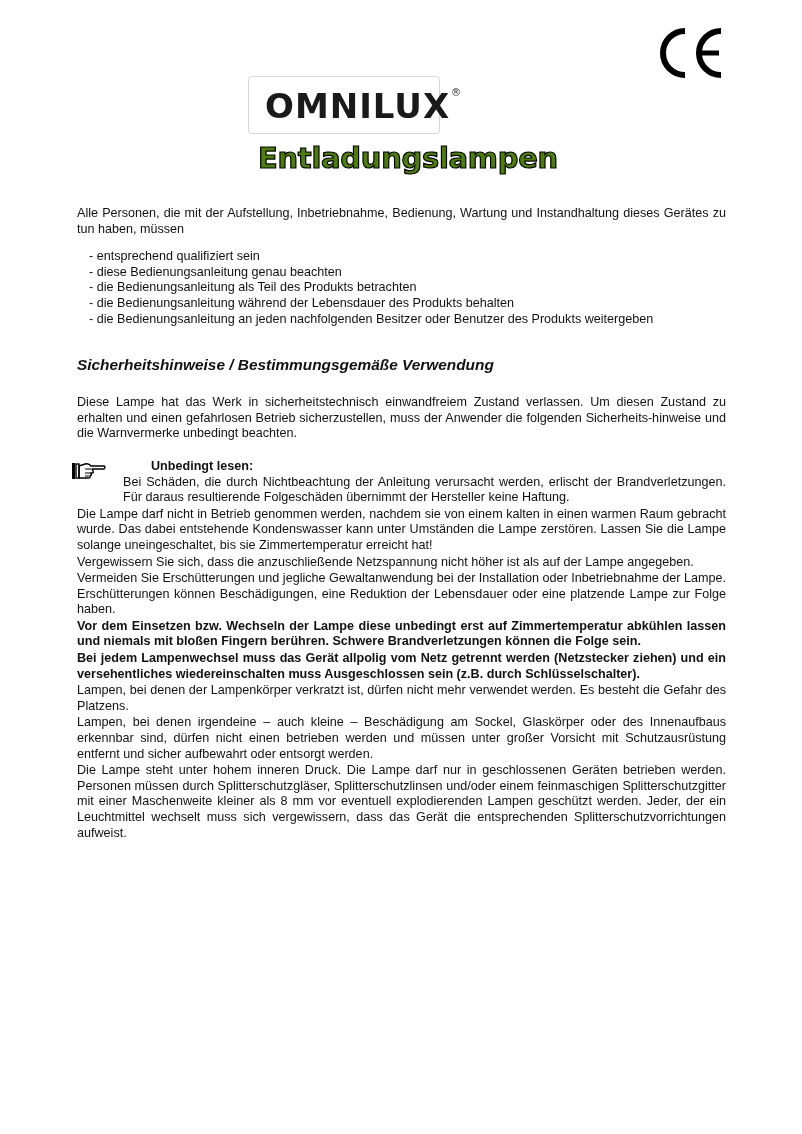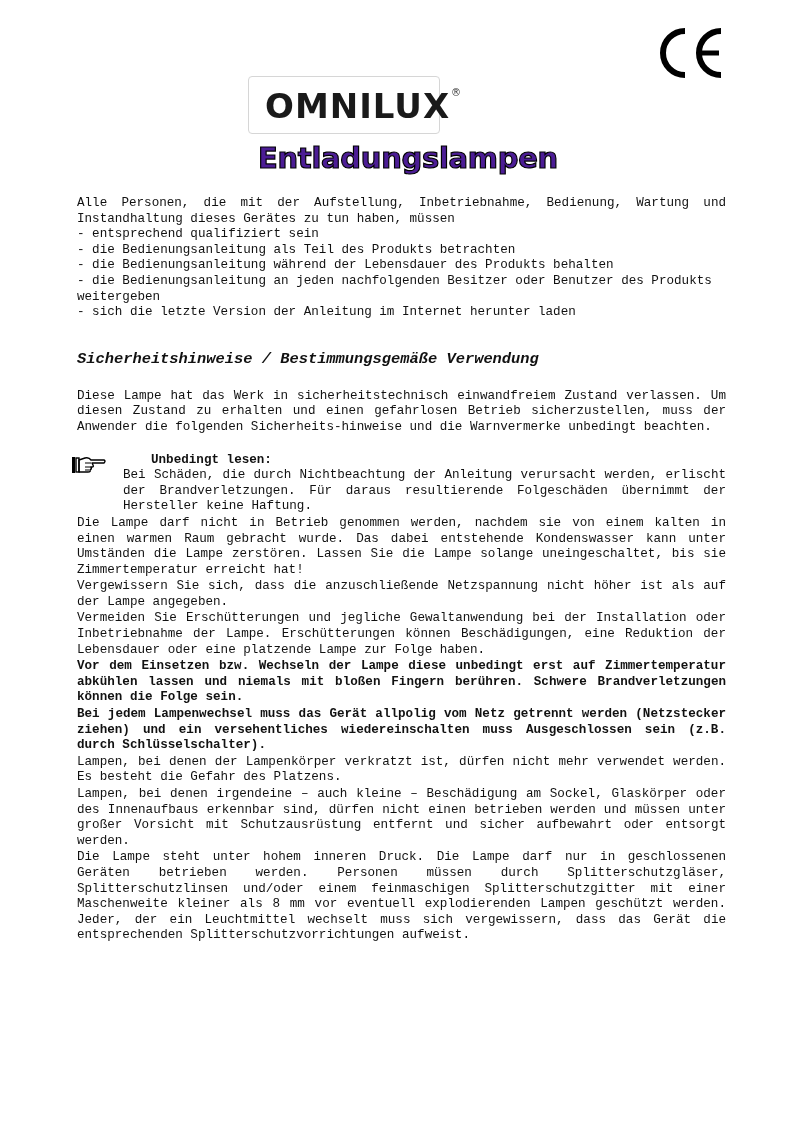--- a/index.html
+++ b/index.html
@@ -1,24 +1,24 @@
 <!DOCTYPE html>
 <html><head>
 <meta charset="utf-8">
 <style>
   html, body { margin: 0; padding: 0; background: #ffffff; }
   body { width: 802px; height: 1134px; position: relative; overflow: hidden; font-family: "Liberation Sans", sans-serif; color: #111; }
   .ce-mark { position: absolute; left: 655px; top: 27px; width: 72px; height: 52px; }
   .logo-box { position: absolute; left: 248px; top: 76px; width: 192px; height: 58px; border: 1px solid #d6d6d6; border-radius: 4px; box-sizing: border-box; background: #fff; }
   .logo-text { position: absolute; left: 16px; top: 9px; font-family: "DejaVu Sans", sans-serif; font-weight: bold; font-size: 34px; letter-spacing: 1px; color: #1a1a1a; line-height: 40px; }
   .logo-reg { position: absolute; left: 202px; top: 10px; font-size: 10px; color: #333; font-family: "DejaVu Sans", sans-serif; }
-  .page-title { position: absolute; left: 258px; top: 140px; font-family: "DejaVu Sans", sans-serif; font-weight: bold; font-size: 29px; color: #4c1d95; letter-spacing: -0.3px; line-height: 36px; -webkit-text-stroke: 1.2px #000; }
-  .content { position: absolute; left: 77px; top: 196px; width: 649px; font-size: 12.6px; line-height: 15.6px; font-family: Liberation Mono, monospace; }
+  .page-title { position: absolute; left: 258px; top: 140px; font-family: "DejaVu Sans", sans-serif; font-weight: bold; font-size: 29px; color: #4d7c0f; letter-spacing: -0.3px; line-height: 36px; -webkit-text-stroke: 1.2px #000; }
+  .content { position: absolute; left: 77px; top: 206px; width: 649px; font-size: 12.6px; line-height: 15.6px; }
   p { margin: 0; text-align: justify; }
-  .intro-list { list-style: none; margin: 0; padding: 0; }
+  .intro-list { list-style: none; margin: 12px; padding: 0; }
   .intro-list li { margin: 0; padding: 0; }
   .section-heading { font-style: italic; font-weight: bold; font-size: 15.4px; margin: 28px 0 20px 0; line-height: 20px; }
   .notice { position: relative; margin-top: 17px; padding-left: 46px; }
   .notice-icon { position: absolute; left: -6px; top: 1px; width: 36px; height: 22px; }
   .notice-title { font-weight: bold; display: block; margin-left: 28px; }
   .gap { margin-top: 1px; }
   .bold { font-weight: bold; }
 </style>
 </head>
 <body>
@@ -33,24 +33,24 @@
   <span class="logo-text">OMNILUX</span>
   <span class="logo-reg">®</span>
 </div>
 
 <div class="page-title">Entladungslampen</div>
 
 <div class="content">
   <p>Alle Personen, die mit der Aufstellung, Inbetriebnahme, Bedienung, Wartung und Instandhaltung dieses Gerätes zu tun haben, müssen</p>
   <ul class="intro-list">
     <li>- entsprechend qualifiziert sein</li>
+    <li>- diese Bedienungsanleitung genau beachten</li>
     <li>- die Bedienungsanleitung als Teil des Produkts betrachten</li>
     <li>- die Bedienungsanleitung während der Lebensdauer des Produkts behalten</li>
     <li>- die Bedienungsanleitung an jeden nachfolgenden Besitzer oder Benutzer des Produkts weitergeben</li>
-    <li>- sich die letzte Version der Anleitung im Internet herunter laden</li>
   </ul>
 
   <div class="section-heading">Sicherheitshinweise / Bestimmungsgemäße Verwendung</div>
   <p>Diese Lampe hat das Werk in sicherheitstechnisch einwandfreiem Zustand verlassen. Um diesen Zustand zu erhalten und einen gefahrlosen Betrieb sicherzustellen, muss der Anwender die folgenden Sicherheits-hinweise und die Warnvermerke unbedingt beachten.</p>
 
   <div class="notice">
     <svg class="notice-icon" viewBox="0 0 36 22">
       <rect x="1" y="3" width="3" height="16" fill="#000"></rect>
       <rect x="5" y="4" width="3" height="14" fill="none" stroke="#000" stroke-width="1.4"></rect>
       <path d="M8 6 L14 4 Q18 3 20 6 L33 6 Q35 7 33 9 L21 9 L22 11 Q23 13 21 13 L20 13 Q21 15 19 16 Q20 18 17 18 L8 18 Z" fill="none" stroke="#000" stroke-width="1.4" stroke-linejoin="round"></path>

